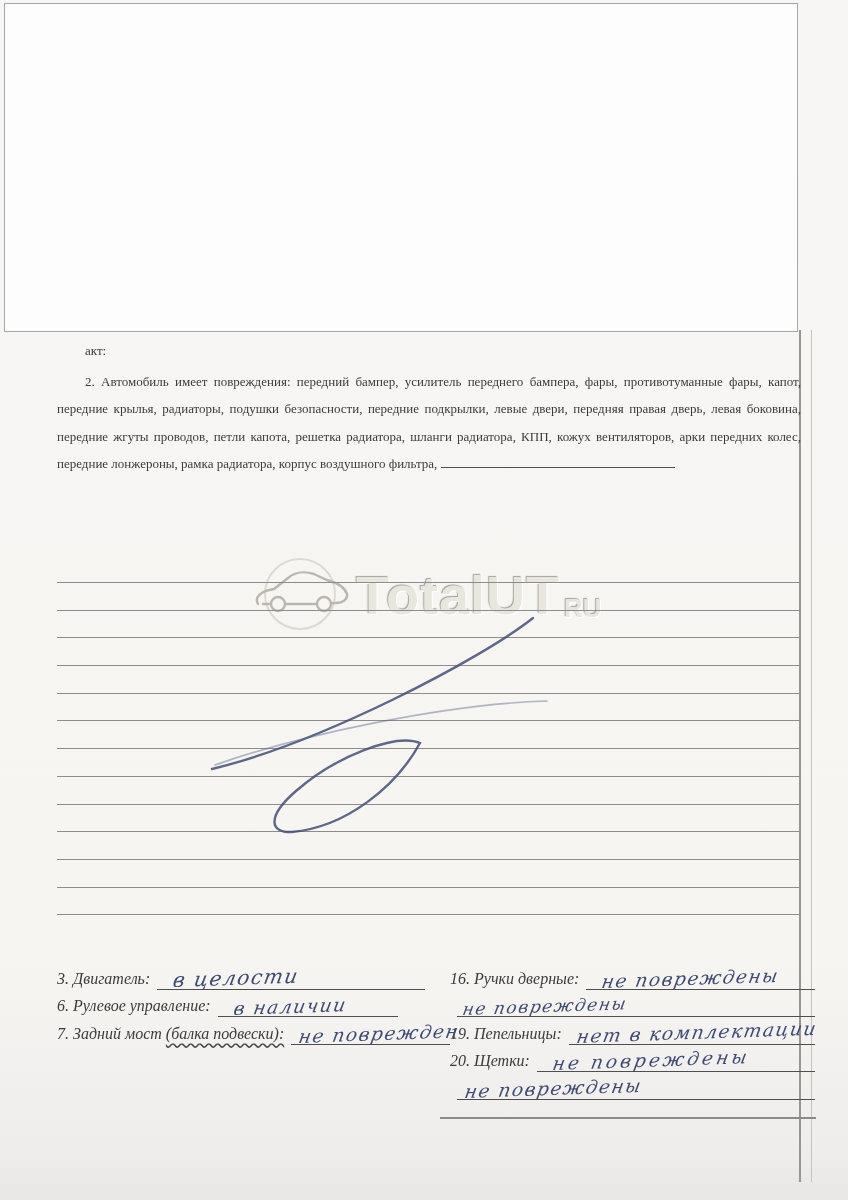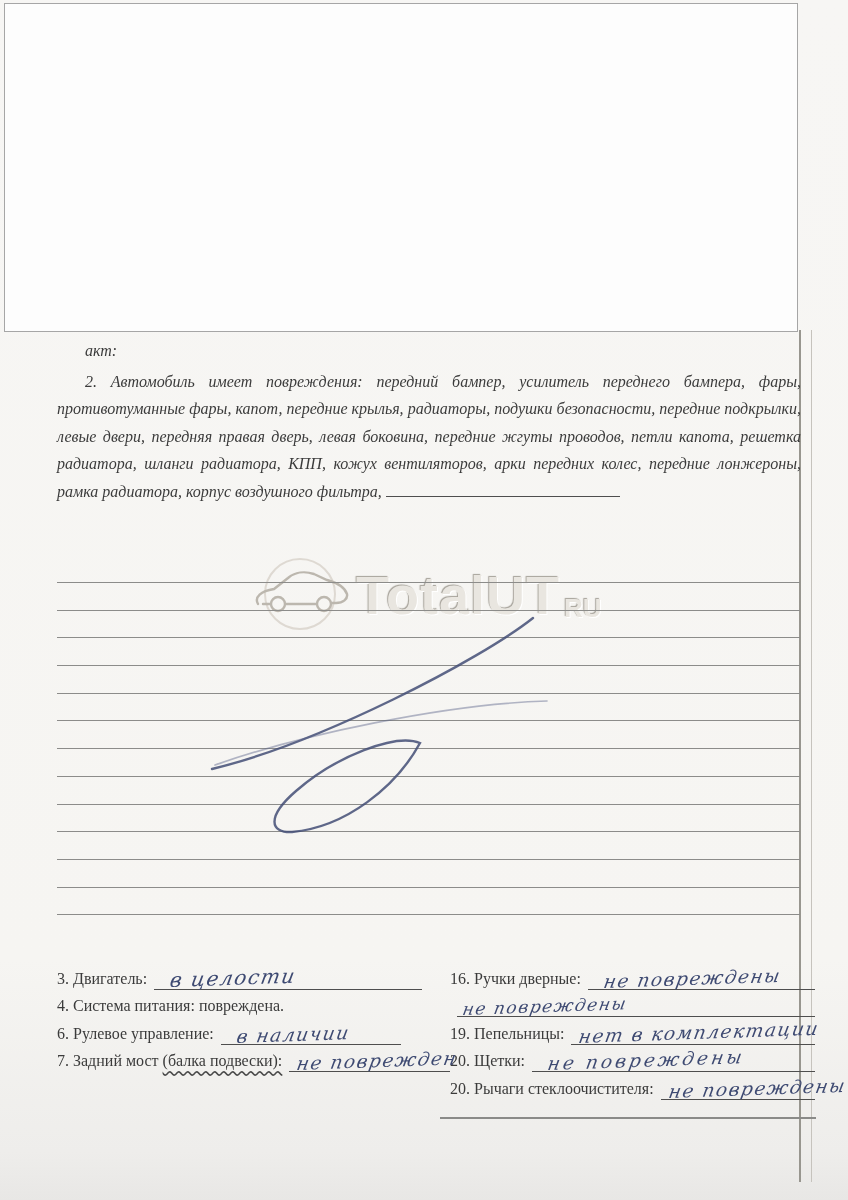--- a/index.html
+++ b/index.html
@@ -13,21 +13,21 @@
     position:absolute;left:4px;top:3px;width:792px;height:327px;
     background:#fdfdfd;border:1px solid #a6a6a6;
   }
   
   .vline-a{position:absolute;left:799px;top:330px;width:2px;height:852px;background:#98968f;}
   .vline-b{position:absolute;left:811px;top:330px;width:1px;height:852px;background:#c6c3bd;}
 
   
   .content{
     position:absolute;left:57px;top:337px;width:744px;
-    font-size:16px;line-height:27.6px;text-align:justify;color:#3b3b3b;font-style:italic;
+    font-size:13px;line-height:27.6px;text-align:justify;color:#3b3b3b;
   }
   .content p{margin:0;text-indent:28px;}
   .content p.p2{margin-top:3px;}
   .akt{text-indent:0;}
   .redact{
     display:inline-block;width:40px;height:20px;background:#fff;
     border:1px solid #7d7d7d;vertical-align:-5px;margin:0 1px;
   }
   .fill-line{
     display:inline-block;width:234px;height:14px;
@@ -60,21 +60,21 @@
   
   .signature{position:absolute;left:190px;top:605px;z-index:3;}
 
   
   .items{
     position:absolute;left:57px;top:962px;width:758px;z-index:4;
     display:grid;grid-template-columns:393px 365px;font-size:16px;color:#3b3b3b;
   }
   .col{display:block;}
   .row{display:flex;align-items:flex-end;height:27.6px;white-space:nowrap;}
-  .lbl{white-space:pre;line-height:22px;}
+  .lbl{white-space:pre;line-height:22px;font-style:italic;}
   .wavy{text-decoration:underline;text-decoration-style:wavy;text-decoration-color:#4a4a4a;text-underline-offset:4px;}
   .val-line{
     position:relative;flex:1;height:100%;margin-left:7px;
     border-bottom:1.5px solid #4e4e4e;min-width:30px;
   }
   .hand{
     position:absolute;left:14px;bottom:-3px;white-space:nowrap;
     font-family:"DejaVu Serif", serif;font-style:italic;font-size:18.5px;
     color:#3e4a72;letter-spacing:1.5px;
     transform:skewX(-12deg) rotate(-2deg);transform-origin:left bottom;
@@ -118,23 +118,20 @@
 
   <div class="items">
     <div class="col">
       <div class="row">
         <span class="lbl">3. Двигатель:</span>
         <span class="val-line" style="max-width:268px;">
             <span class="hand" style="font-size:20px;">в целости</span>
           </span>
       </div>
       <div class="row">
-        <span class="lbl">4. Система питания: повреждена.</span>
-      </div>
-      <div class="row">
         <span class="lbl">6. Рулевое управление:</span>
         <span class="val-line" style="max-width:180px;">
             <span class="hand">в наличии</span>
           </span>
       </div>
       <div class="row">
         <span class="lbl">7. Задний мост </span>
           <span class="lbl wavy">(балка подвески):</span>
         <span class="val-line">
             <span class="hand" style="left:6px;">не поврежден</span>
@@ -159,21 +156,20 @@
             <span class="hand" style="left:6px;">нет в комплектации</span>
           </span>
       </div>
       <div class="row">
         <span class="lbl">20. Щетки:</span>
         <span class="val-line">
             <span class="hand" style="letter-spacing:3px;">не повреждены</span>
           </span>
       </div>
       <div class="row">
-        <span class="lbl">20. Рычаги стеклоочистителя:</span>
         <span class="val-line">
             <span class="hand" style="left:6px;">не повреждены</span>
           </span>
       </div>
     </div>
   </div>
 
   <div class="stray-line"></div>
 
 </div>

